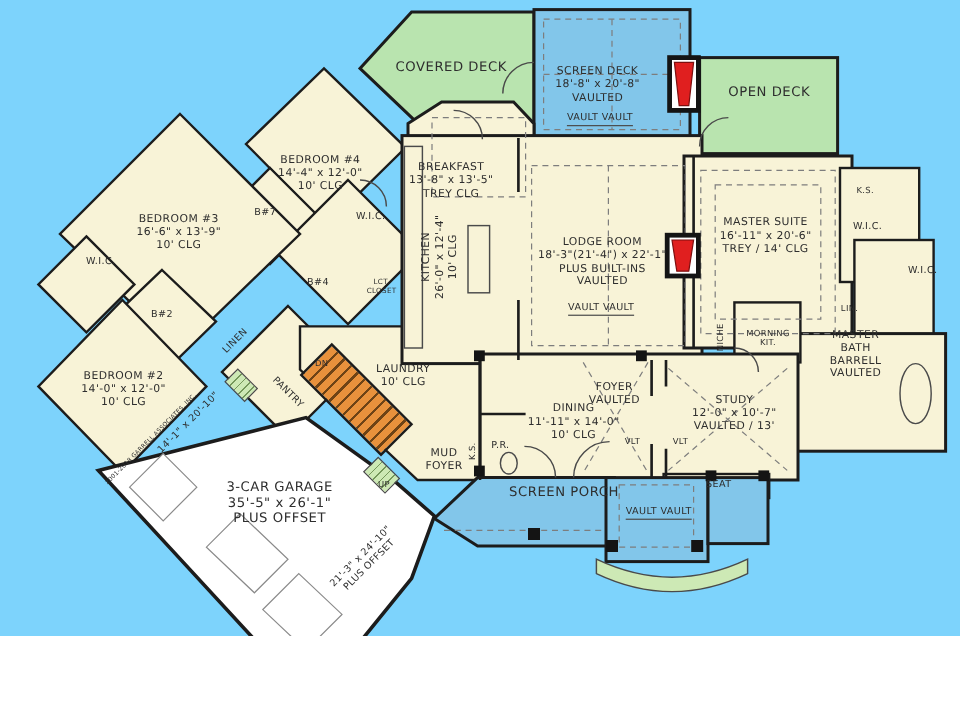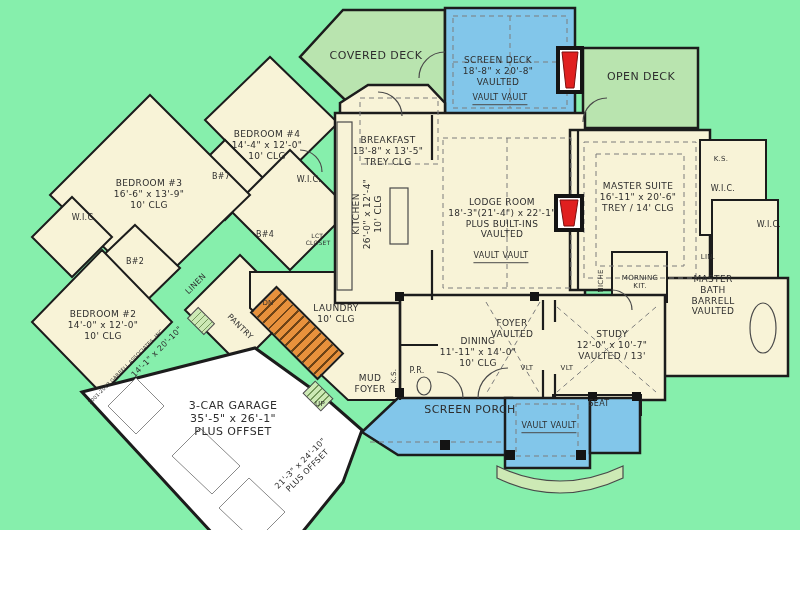--- a/index.html
+++ b/index.html
@@ -1,16 +1,16 @@
 <!DOCTYPE html>
 <html style="--deck_green: #b9e4af; --porch_blue: #82c6ea; --interior_cream: #f8f3d7; --stair_orange: #e8913c; --fireplace_red: #e01f1f; --step_green: #cde9b5; --wall: #1c1c1c;"><head>
 <meta charset="utf-8">
 <style>
   html,body{margin:0;padding:0;background:#ffffff;}
-  .canvas{position:relative;width:800px;height:530px;background:#86efac;overflow:hidden;
+  .canvas{position:relative;width:800px;height:530px;background:#7dd3fc;overflow:hidden;
           font-family:"DejaVu Sans",sans-serif;}
   .canvas svg{position:absolute;left:0;top:0;}
 
   
   .cream{fill:var(--interior_cream);stroke:var(--wall);stroke-width:2.5;stroke-linejoin:miter;}
   .cream2{fill:var(--interior_cream);stroke:var(--wall);stroke-width:2;}
   .green{fill:var(--deck_green);stroke:var(--wall);stroke-width:2.5;}
   .blue{fill:var(--porch_blue);stroke:var(--wall);stroke-width:2.5;}
   .whitefill{fill:#ffffff;stroke:var(--wall);stroke-width:3;}
   .pad{fill:#ffffff;stroke:#8a8a8a;stroke-width:1;}
@@ -145,21 +145,21 @@
   <div class="step stepA"></div>
   <div class="step stepB"></div>
 
   <div class="lbl lg" style="left:376px;top:56px">COVERED DECK</div>
   <div class="lbl md" style="left:498px;top:71px">SCREEN DECK
 18'-8" x 20'-8"
 VAULTED</div>
   <div class="lbl sm vault" style="left:500px;top:99px">VAULT   VAULT</div>
   <div class="lbl lg" style="left:641px;top:77px">OPEN DECK</div>
 
-  <div class="lbl md" style="left:388px;top:151px">BREAKFAST
+  <div class="lbl md" style="left:376px;top:151px">BREAKFAST
 13'-8" x 13'-5"
 TREY CLG</div>
   <div class="lbl md r90" style="left:367px;top:214px">KITCHEN
 26'-0" x 12'-4"
 10' CLG</div>
   <div class="lbl md" style="left:502px;top:219px">LODGE ROOM
 18'-3"(21'-4") x 22'-1"
 PLUS BUILT-INS
 VAULTED</div>
   <div class="lbl sm vault" style="left:501px;top:257px">VAULT   VAULT</div>

